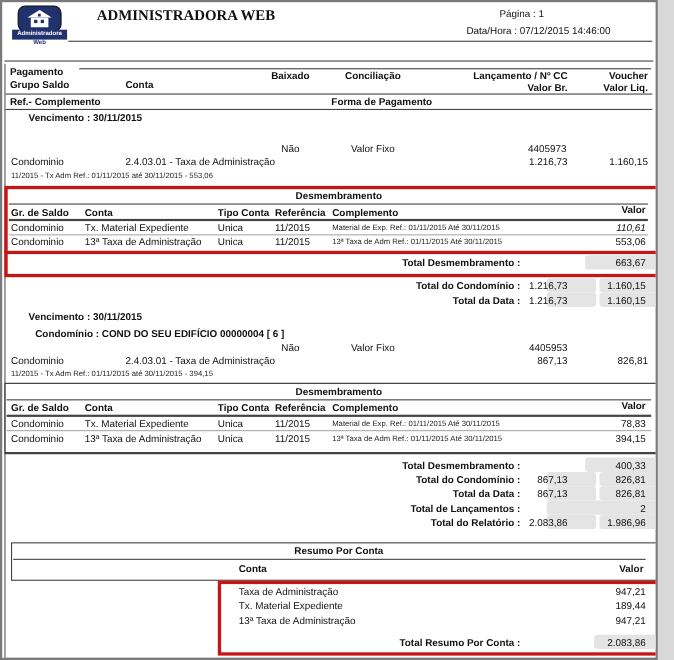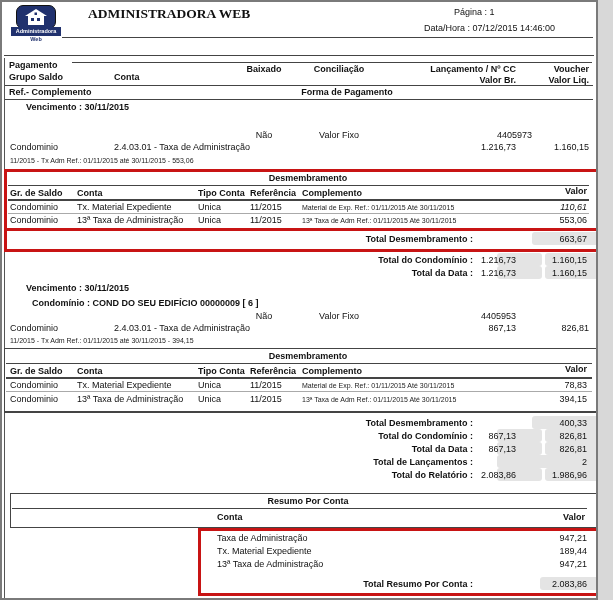--- a/index.html
+++ b/index.html
@@ -63,21 +63,21 @@
   <div class="t b" style="right:7px;top:73px;">Valor Liq.</div>
   <div class="line" style="left:3px;top:83px;right:3px;"></div>
   <div class="t b" style="left:7px;top:85px;">Ref.- Complemento</div>
   <div class="t b ctr" style="left:345px;top:85px;">Forma de Pagamento</div>
   <div class="line" style="left:3px;top:97px;right:3px;"></div>
 
   <div class="t b" style="left:24px;top:100px;"><span>Vencimento :</span><span> </span><span class="u">30/11/2015</span></div>
 
   <div class="t ctr" style="left:262px;top:128px;">Não</div>
   <div class="t ctr" style="left:337px;top:128px;">Valor Fixo</div>
-  <div class="t" style="right:64px;top:128px;">4405973</div>
+  <div class="t" style="right:81px;top:128px;">4405973</div>
   <div class="t" style="left:8px;top:140px;">Condominio</div>
   <div class="t" style="left:112px;top:140px;">2.4.03.01 - Taxa de Administração</div>
   <div class="t" style="right:80px;top:140px;">1.216,73</div>
   <div class="t" style="right:7px;top:140px;">1.160,15</div>
   <div class="t sm" style="left:8px;top:154px;">11/2015 - Tx Adm Ref.: 01/11/2015 até 30/11/2015 - 553,06</div>
 
   <div class="redbox" style="left:2px;top:167px;width:607px;height:83px;"></div>
   <div class="t b ctr" style="left:306px;top:171px;">Desmembramento</div>
   <div class="line" style="left:6px;top:183px;right:7px;"></div>
   <div class="t b" style="left:8px;top:186px;">Gr. de Saldo</div>
@@ -113,21 +113,21 @@
   <div class="cell" style="left:543px;top:251px;width:65px;"></div>
   <div class="t" style="right:9px;top:253px;">1.160,15</div>
 
   <div class="t b" style="right:123px;top:266px;">Total da Data :</div>
   <div class="cell" style="left:495px;top:264px;width:45px;"></div>
   <div class="t" style="right:80px;top:266px;">1.216,73</div>
   <div class="cell" style="left:543px;top:264px;width:65px;"></div>
   <div class="t" style="right:9px;top:266px;">1.160,15</div>
 
   <div class="t b" style="left:24px;top:281px;"><span>Vencimento :</span><span> </span><span class="u">30/11/2015</span></div>
-  <div class="t b" style="left:30px;top:296px;">Condomínio : COND DO SEU EDIFÍCIO 00000009 [ 6 ]</div>
+  <div class="t b" style="left:30px;top:296px;">Condomínio : COND DO SEU EDIFÍCIO 00000004 [ 6 ]</div>
 
   <div class="t ctr" style="left:262px;top:309px;">Não</div>
   <div class="t ctr" style="left:337px;top:309px;">Valor Fixo</div>
   <div class="t" style="right:80px;top:309px;">4405953</div>
   <div class="t" style="left:8px;top:321px;">Condominio</div>
   <div class="t" style="left:112px;top:321px;">2.4.03.01 - Taxa de Administração</div>
   <div class="t" style="right:80px;top:321px;">867,13</div>
   <div class="t" style="right:7px;top:321px;">826,81</div>
   <div class="t sm" style="left:8px;top:334px;">11/2015 - Tx Adm Ref.: 01/11/2015 até 30/11/2015 - 394,15</div>
 

